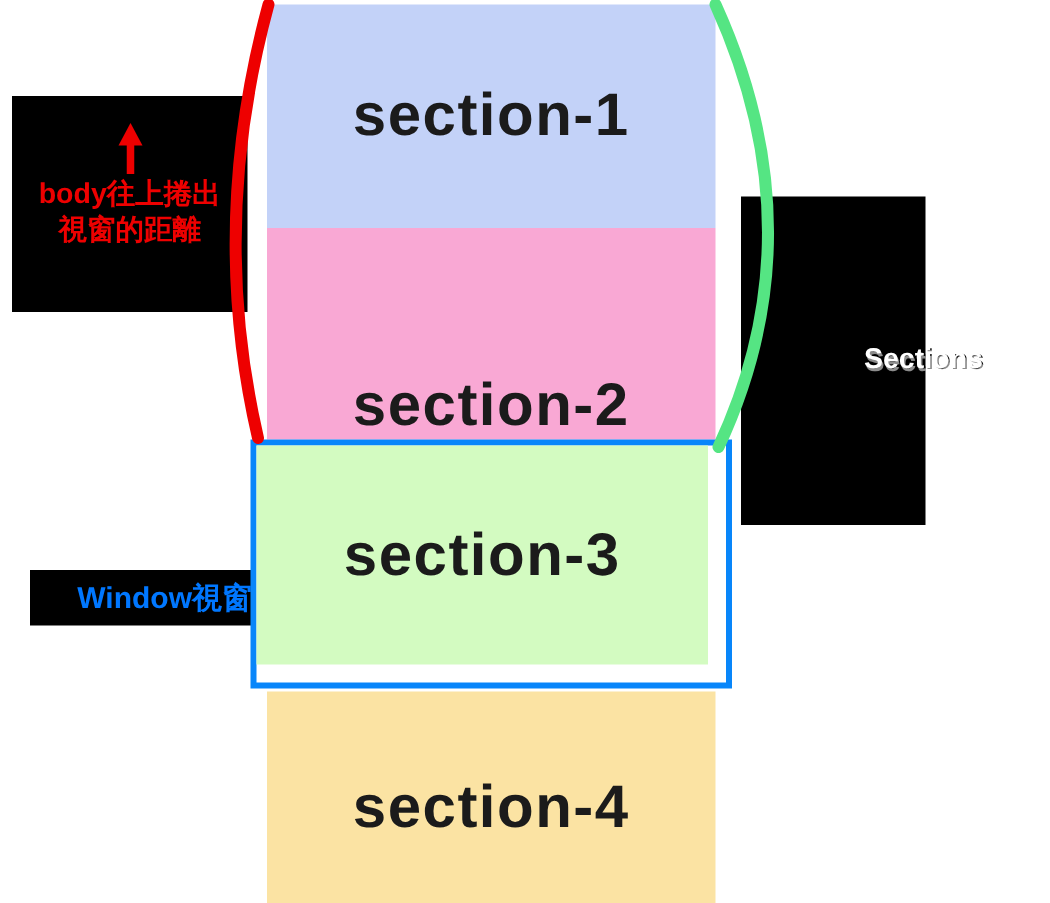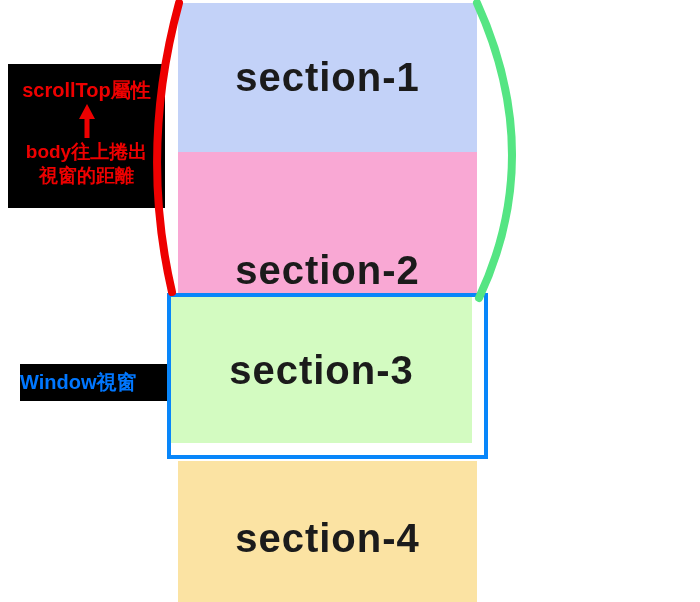--- a/index.html
+++ b/index.html
@@ -33,22 +33,22 @@
   .scroll-title { font-weight:bold; font-size:20px; line-height:1.1; white-space:nowrap; }
   .scroll-arrow { height:36px; margin:2px 0 1px 0; }
   .scroll-line  { font-weight:bold; font-size:19px; line-height:1.25; white-space:nowrap; }
   .right-box { left:494px; top:131px; width:123px; height:219px; overflow:visible; }
   .sections-label {
     position:absolute; left:82px; top:98px; white-space:nowrap;
     font-weight:bold; font-size:19px;
     text-shadow:1px 2px 0 rgba(255,255,255,0.55), 1px 1px 0 #000;
   }
   .window-box {
-    left:20px; top:364px; width:148px; height:37px;
-    display:flex; align-items:center; justify-content:flex-start;
+    left:20px; top:380px; width:148px; height:37px;
+    display:flex; align-items:center; justify-content:flex-end;
   }
   .window-label { font-weight:bold; font-size:20px; white-space:nowrap; }
   .arcs { position:absolute; left:0; top:0; z-index:4; pointer-events:none; }
 </style>
 </head>
 <body>
 
 <div class="canvas">
 
   <div class="section sec1" style="background-color: rgb(195, 210, 248);">
@@ -62,29 +62,31 @@
     <div class="sec3" style="background-color: rgb(211, 251, 193);">
       <span>section-3</span>
     </div>
   </div>
 
   <div class="section sec4" style="background-color: rgb(251, 227, 163);">
     <span>section-4</span>
   </div>
 
   <div class="black-box scroll-box" style="background-color: rgb(0, 0, 0);">
-    <span class="scroll-title" style="color: rgb(238, 0, 0);">scrollTop屬性</span>
     <svg class="scroll-arrow" width="24" height="36" viewBox="0 0 24 36">
       <polygon points="12,1 4,16 20,16" fill="#ee0000"></polygon>
       <line x1="12" y1="14" x2="12" y2="35" stroke-width="5" stroke="#ee0000"></line>
     </svg>
     <span class="scroll-line" style="color: rgb(238, 0, 0);">body往上捲出</span>
     <span class="scroll-line" style="color: rgb(238, 0, 0);">視窗的距離</span>
   </div>
 
+  <div class="black-box right-box" style="background-color: rgb(0, 0, 0);">
+    <span class="sections-label" style="color: rgb(255, 255, 255);">Sections</span>
+  </div>
 
   <div class="black-box window-box" style="background-color: rgb(0, 0, 0);">
     <span class="window-label" style="color: rgb(0, 119, 255);">Window視窗</span>
   </div>
 
   <svg class="arcs" width="700" height="602" viewBox="0 0 700 602">
     <path d="M 179 3 Q 139 150 172 292" fill="none" stroke-width="8" stroke-linecap="round" stroke="#ee0000"></path>
     <path d="M 477 3 Q 546 155 479 298" fill="none" stroke-width="8" stroke-linecap="round" stroke="#55e583"></path>
   </svg>
 

